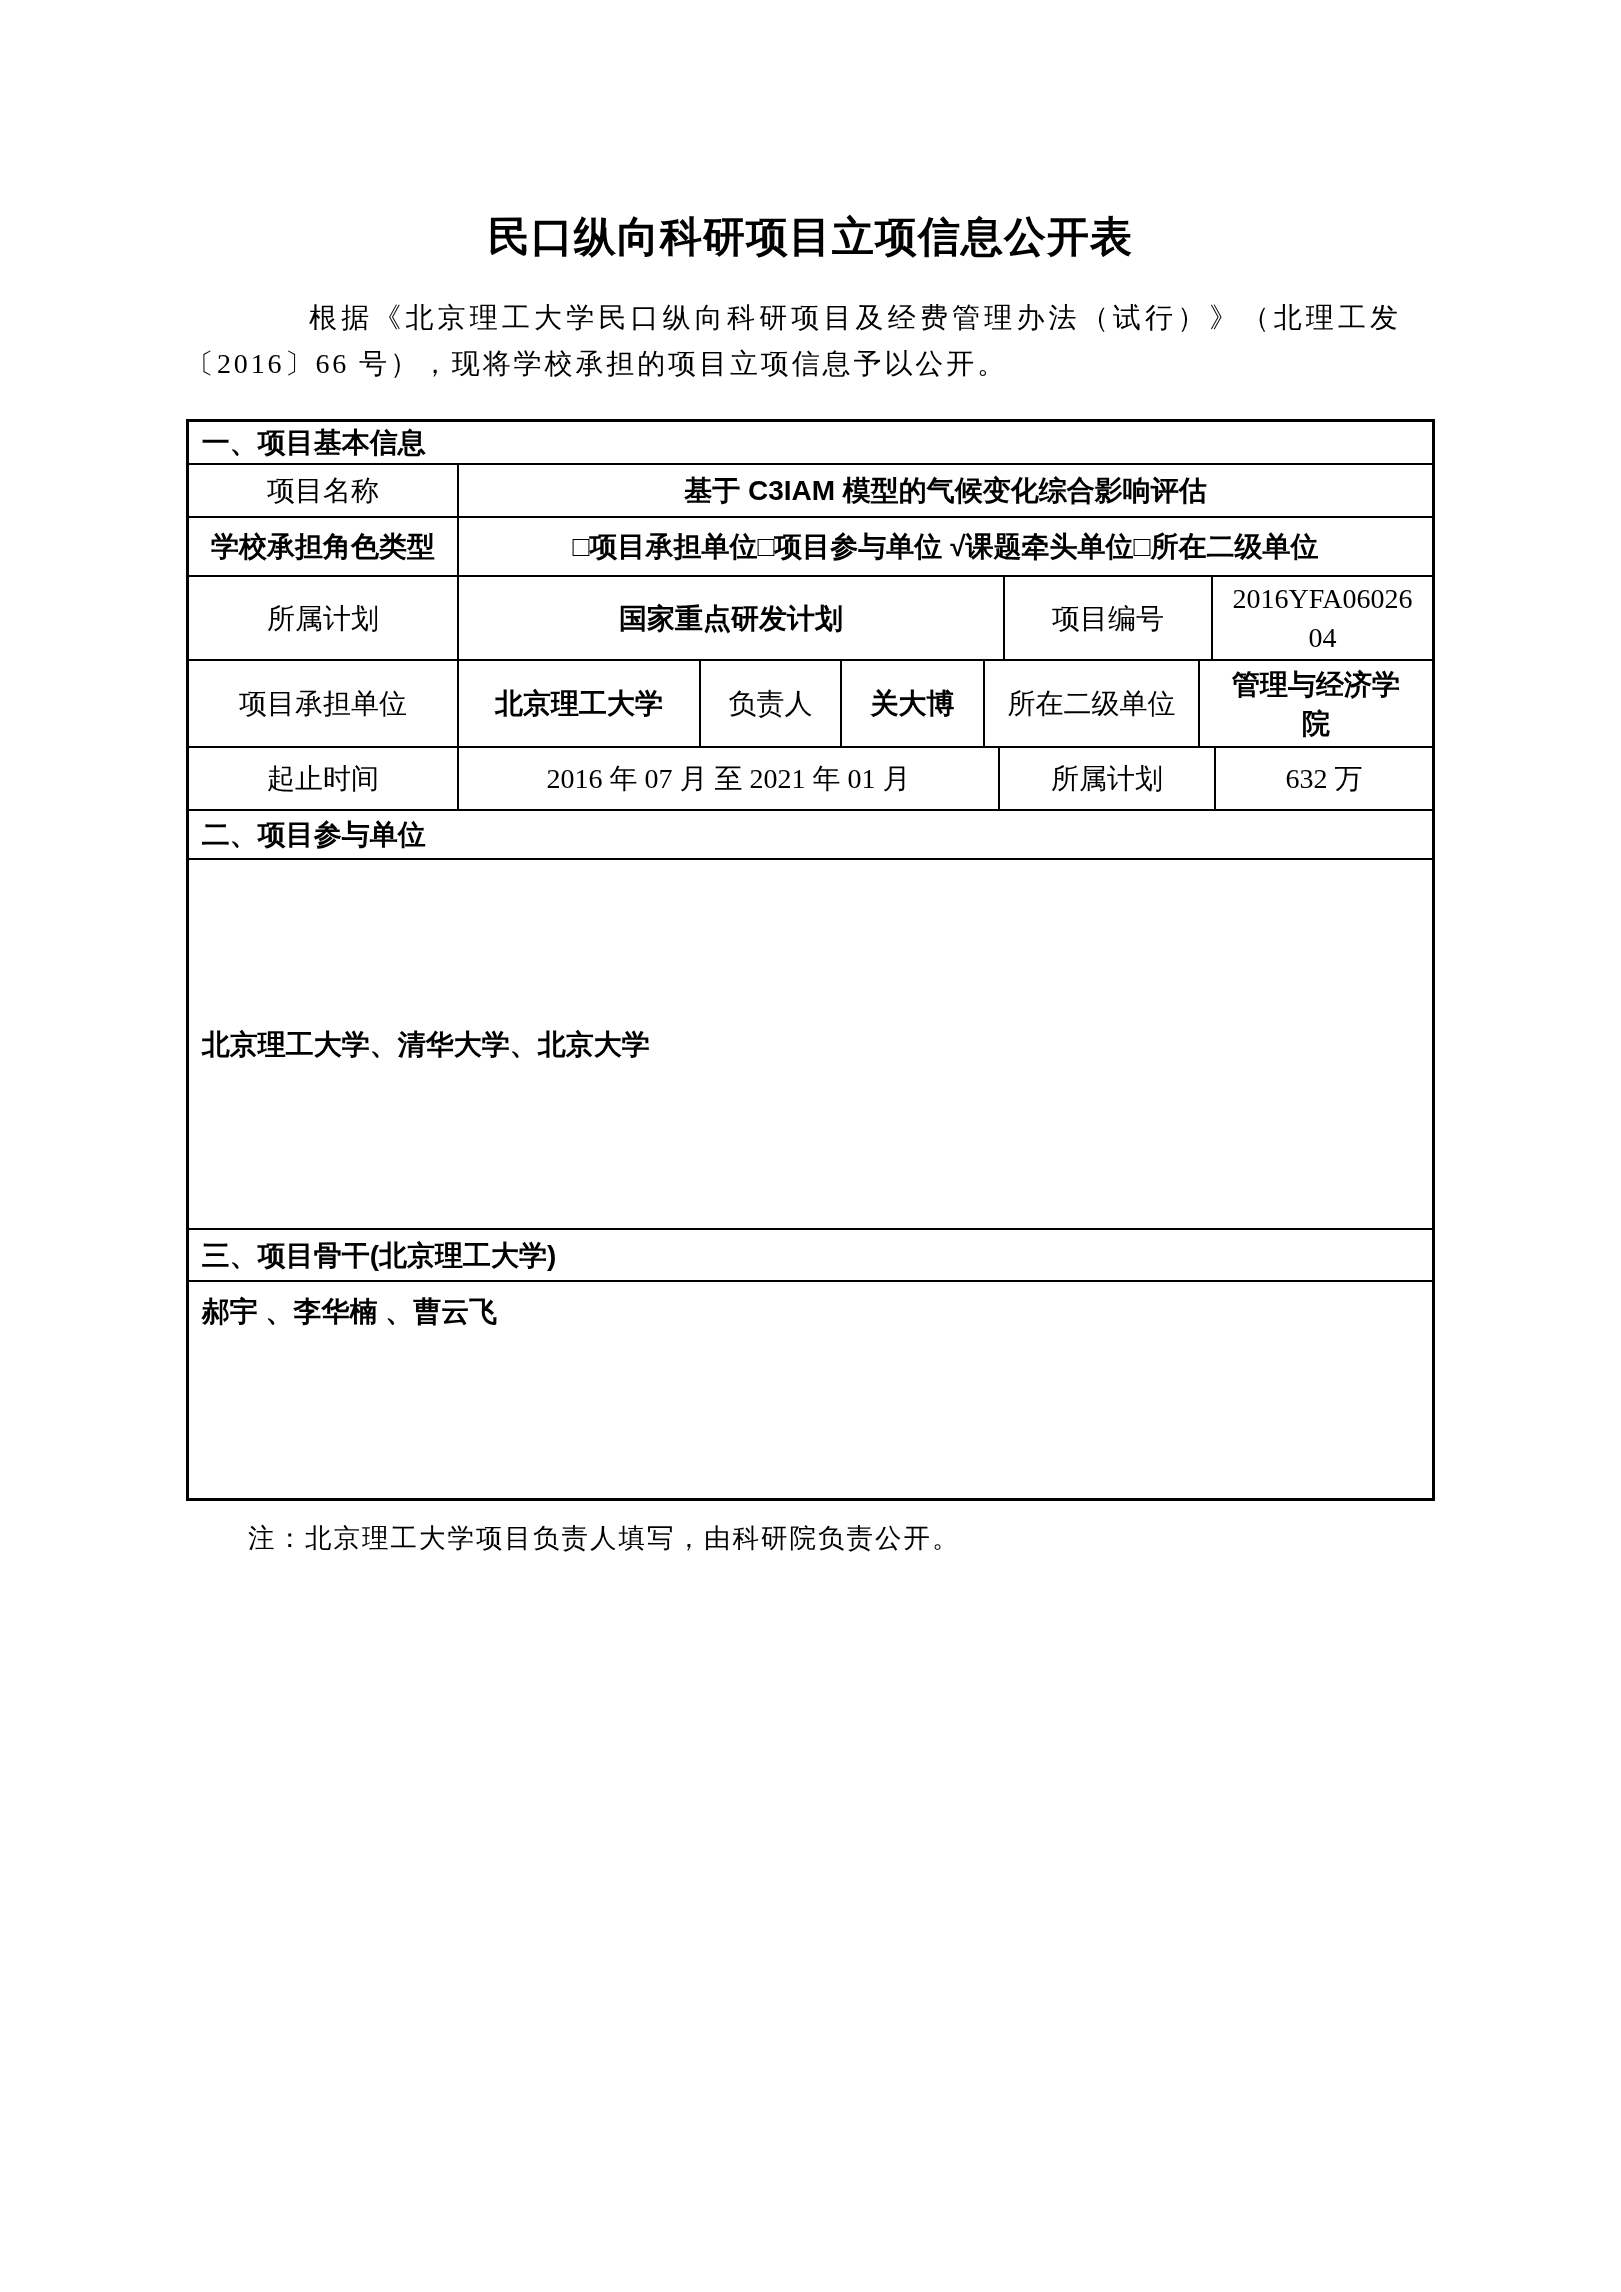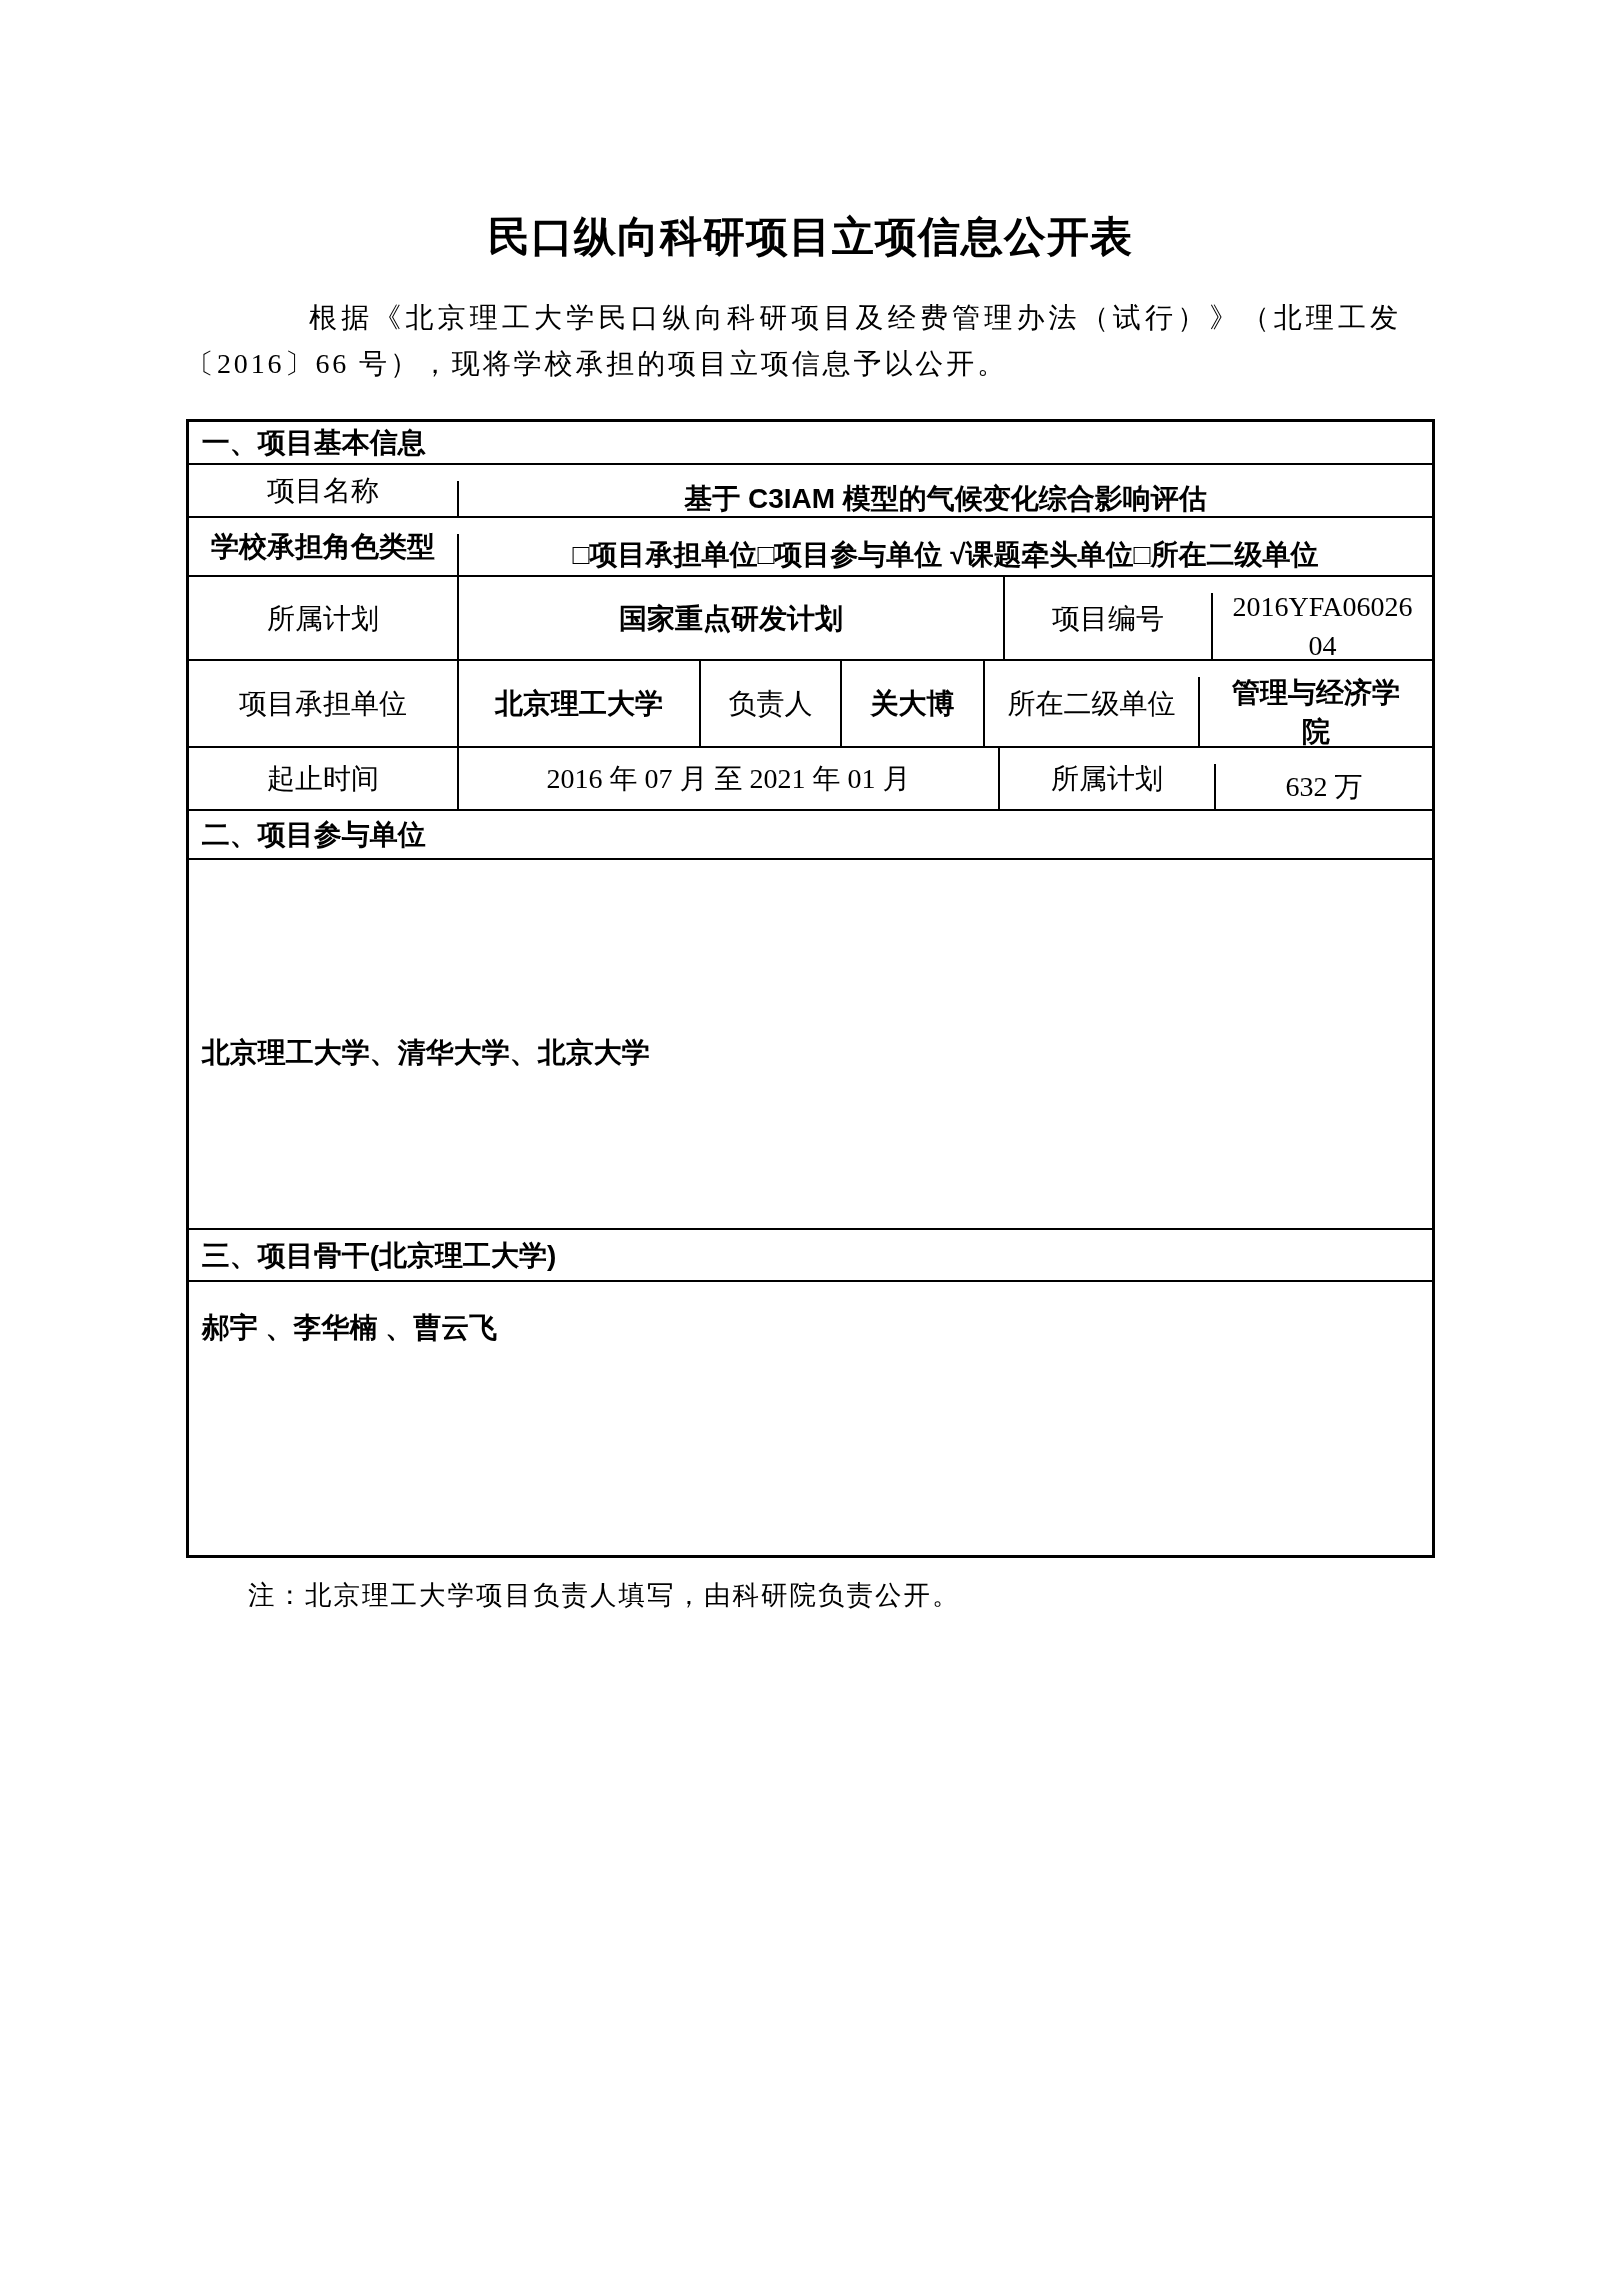--- a/index.html
+++ b/index.html
@@ -67,24 +67,24 @@
   
   .h-sec1   { height: 41px; }
   .h-name   { height: 53px; }
   .h-role   { height: 59px; }
   .h-plan   { height: 84px; }
   .h-under  { height: 87px; }
   .h-time   { height: 63px; }
   .h-sec2   { height: 49px; }
   .h-parts  { height: 370px; }
   .h-sec3   { height: 52px; }
-  .h-back   { height: 275px; }
+  .h-back   { height: 218px; }
   
   .w-label  { width: 268px; flex: none; }
-  .w-grow   { flex: 1 1 auto; margin-top: 16px; }
+  .w-grow   { flex: 1 1 auto; }
   .w-plan   { width: 546px; flex: none; }
   .w-numlab { width: 208px; flex: none; }
   .w-bitu   { width: 242px; flex: none; }
   .w-leadl  { width: 141px; flex: none; }
   .w-leadv  { width: 143px; flex: none; }
   .w-secu   { width: 215px; flex: none; }
   .w-date   { width: 541px; flex: none; }
   .w-budl   { width: 216px; flex: none; }
   .note {
     font-family: Liberation Mono, monospace;

